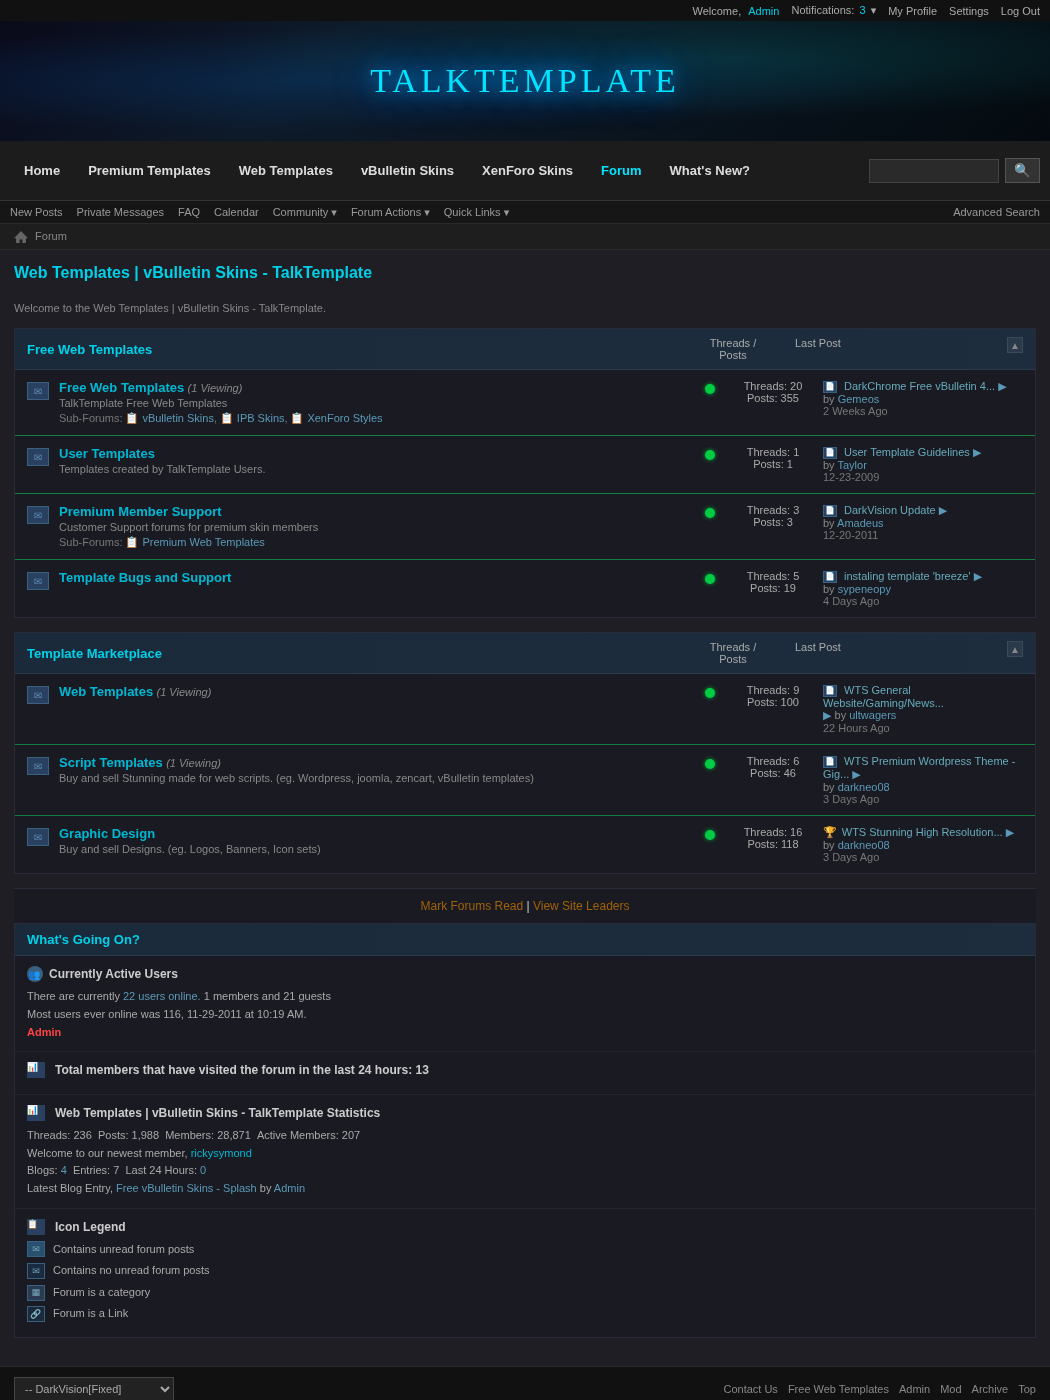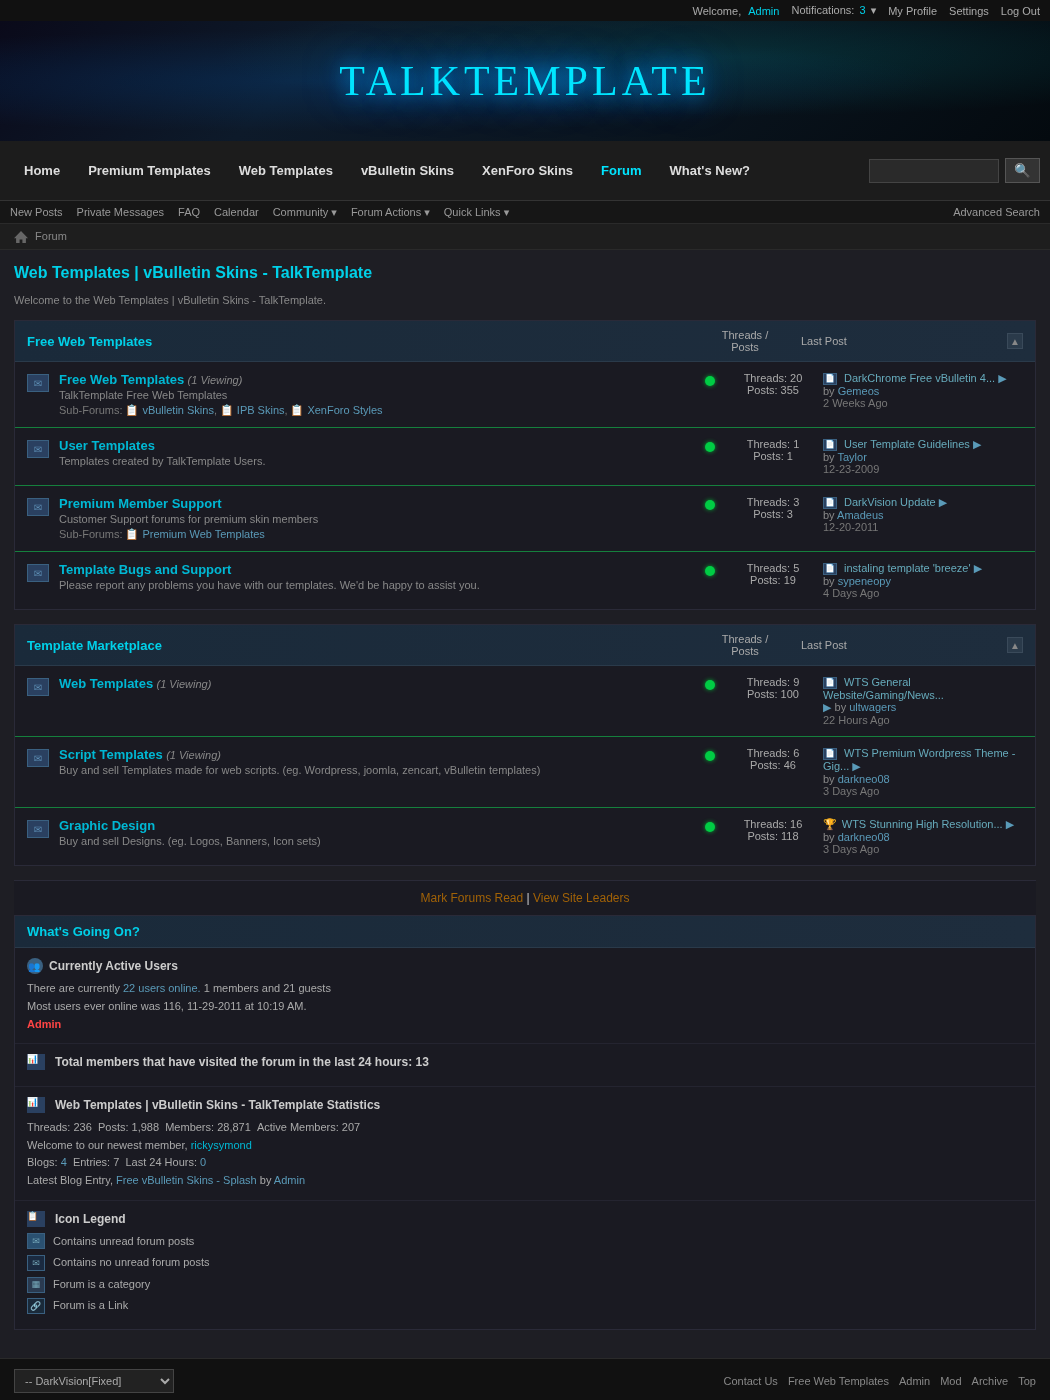--- a/index.html
+++ b/index.html
@@ -2,21 +2,21 @@
 <html><head>
   <meta charset="utf-8">
   <style>
     * { margin: 0; padding: 0; box-sizing: border-box; }
     body { background: #1a1a1a; color: #ccc; font-family: Arial, Helvetica, sans-serif; font-size: 12px; width: 1050px; }
 
     
     .top-bar { background: #111; color: #aaa; font-size: 11px; padding: 4px 10px; display: flex; justify-content: flex-end; gap: 12px; align-items: center; }
     .top-bar a { color: #aaa; text-decoration: none; }
     .banner { background: linear-gradient(135deg, #0a0a1a 0%, #0d1a2a 30%, #0a1520 60%, #040a0f 100%); height: 120px; display: flex; align-items: center; justify-content: center; position: relative; overflow: hidden; }
-    .banner-title { font-family: Georgia, serif; font-size: 42px; color: #00e5ff; text-transform: uppercase; letter-spacing: 4px; text-shadow: 0 0 20px #00aaff, 0 0 40px #0066ff; z-index: 2; }
+    .banner-title { font-family: Georgia, serif; font-size: 34px; color: #00e5ff; text-transform: uppercase; letter-spacing: 4px; text-shadow: 0 0 20px #00aaff, 0 0 40px #0066ff; z-index: 2; }
     .banner-title span { font-weight: normal; }
     .banner-bg { position: absolute; top: 0; left: 0; right: 0; bottom: 0; background: radial-gradient(ellipse at 30% 50%, rgba(0,100,200,0.2) 0%, transparent 60%), radial-gradient(ellipse at 70% 30%, rgba(0,200,200,0.15) 0%, transparent 50%); }
 
     
     .main-nav { background: #1c1c1c; border-bottom: 1px solid #333; }
     .main-nav ul { list-style: none; display: flex; align-items: center; padding: 12px 10px; }
     .main-nav ul li a { display: block; padding: 10px 14px; color: #ddd; text-decoration: none; font-size: 13px; font-weight: bold; }
     .nav-search { margin-left: auto; display: flex; align-items: center; gap: 6px; }
     .nav-search input { background: #2a2a2a; border: 1px solid #444; color: #ccc; padding: 4px 8px; font-size: 12px; width: 130px; }
     .nav-search button { background: #333; border: 1px solid #555; color: #aaa; padding: 4px 8px; cursor: pointer; }
@@ -28,21 +28,21 @@
 
     
     .breadcrumb-bar { background: #1e1e1e; padding: 6px 14px; border-bottom: 1px solid #2a2a2a; font-size: 11px; color: #888; }
     .breadcrumb-bar a { color: #888; text-decoration: none; }
     .house-icon { display: inline-block; width: 14px; height: 12px; background: #666; clip-path: polygon(50% 0%, 0% 60%, 15% 60%, 15% 100%, 40% 100%, 40% 70%, 60% 70%, 60% 100%, 85% 100%, 85% 60%, 100% 60%); margin-right: 4px; vertical-align: middle; }
 
     
     .forum-container { background: #1e1e24; padding: 14px; }
     .forum-header-info { margin-bottom: 14px; }
     .forum-header-info h2 { color: #00d0e8; font-size: 16px; font-weight: bold; }
-    .forum-header-info p { color: #888; font-size: 11px; margin-top: 12px; }
+    .forum-header-info p { color: #888; font-size: 11px; margin-top: 20px; }
 
     
     .section-block { background: #1a1a22; border: 1px solid #2a2a38; margin-bottom: 14px; }
     .section-header { background: linear-gradient(90deg, #1a2a3a 0%, #1e2d3d 100%); padding: 8px 12px; display: flex; align-items: center; border-bottom: 1px solid #2a3a4a; }
     .section-header-title { color: #00d0e8; font-size: 13px; font-weight: bold; flex: 1; }
     .section-header-threads { color: #aaa; font-size: 11px; width: 100px; text-align: center; }
     .section-header-lastpost { color: #aaa; font-size: 11px; width: 200px; }
 
     
     .forum-row { display: flex; align-items: flex-start; padding: 10px 12px; border-bottom: 1px solid #15803d; }
@@ -88,21 +88,21 @@
     .legend-icon.read { background: #1a2a40; }
     .legend-icon.category { background: #2a3a50; }
     .legend-icon.link { background: #1a2a3a; }
 
     
     .footer-bar { background: #111; padding: 10px 14px; display: flex; align-items: center; justify-content: space-between; border-top: 1px solid #2a2a2a; }
     .style-select { background: #222; border: 1px solid #444; color: #aaa; padding: 4px 6px; font-size: 11px; width: 160px; }
     .footer-links { display: flex; gap: 10px; }
     .footer-links a { color: #888; text-decoration: none; font-size: 11px; }
     .footer-bottom { background: #0d0d0d; text-align: center; padding: 10px; border-top: 1px solid #222; color: #555; font-size: 11px; line-height: 1.8; }
-    .section-header-right { display: flex; align-items: center; gap: 6px; }
+    .section-header-right { display: flex; align-items: flex-start; gap: 12px; }
     .collapse-btn { background: #2a3a4a; border: 1px solid #3a4a5a; color: #888; font-size: 10px; width: 16px; height: 16px; display: flex; align-items: center; justify-content: center; cursor: pointer; }
   </style>
 </head>
 <body>
 
 <div class="top-bar">
   <span>
     <span>Welcome,</span>
     <a href="#" style="color:#00d0e8;margin-left:4px;">Admin</a>
   </span>
@@ -251,21 +251,20 @@
         <span style="color:#5a9ab8;">▶</span><br>
         <span class="post-by">by </span><span class="post-author">Amadeus</span><br>
         <span class="post-date">12-20-2011</span>
       </div>
     </div>
 
     <div class="forum-row">
       <span class="forum-icon"></span>
       <div class="forum-info">
         <a href="#" class="forum-name">Template Bugs and Support</a>
-        <div class="forum-desc">Please report any problems you have with our templates. We'd be happy to assist you.</div>
       </div>
       <div class="status-dot"></div>
       <div class="forum-threads">Threads: 5<br>Posts: 19</div>
       <div class="forum-lastpost">
         <span class="post-icon-small">📄</span>
         <a href="#" class="post-title">instaling template 'breeze'</a>
         <span style="color:#5a9ab8;">▶</span><br>
         <span class="post-by">by </span><span class="post-author">sypeneopy</span><br>
         <span class="post-date">4 Days Ago</span>
       </div>
@@ -300,21 +299,21 @@
         <span class="post-by">by </span><span class="post-author">ultwagers</span><br>
         <span class="post-date">22 Hours Ago</span>
       </div>
     </div>
 
     <div class="forum-row">
       <span class="forum-icon"></span>
       <div class="forum-info">
         <a href="#" class="forum-name">Script Templates</a>
         <span class="forum-viewing"> (1 Viewing)</span>
-        <div class="forum-desc">Buy and sell Templates made for web scripts. (eg. Wordpress, joomla, zencart, vBulletin templates)</div>
+        <div class="forum-desc">Buy and sell Stunning made for web scripts. (eg. Wordpress, joomla, zencart, vBulletin templates)</div>
       </div>
       <div class="status-dot"></div>
       <div class="forum-threads">Threads: 6<br>Posts: 46</div>
       <div class="forum-lastpost">
         <span class="post-icon-small">📄</span>
         <a href="#" class="post-title">WTS Premium Wordpress Theme - Gig...</a>
         <span style="color:#5a9ab8;">▶</span><br>
         <span class="post-by">by </span><span class="post-author">darkneo08</span><br>
         <span class="post-date">3 Days Ago</span>
       </div>

